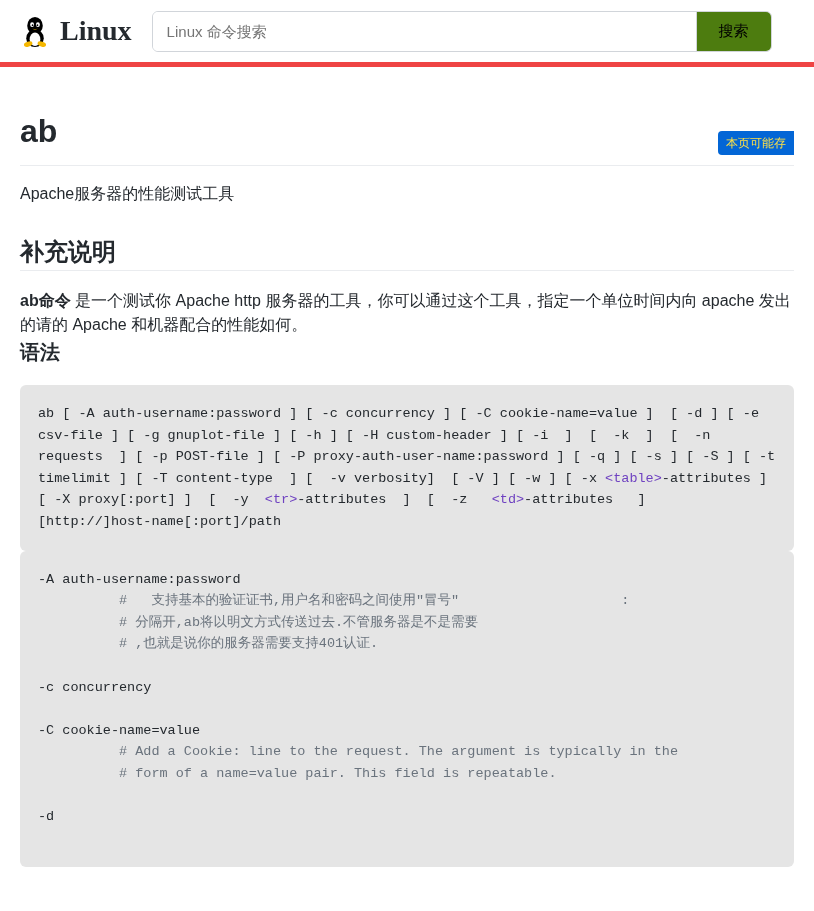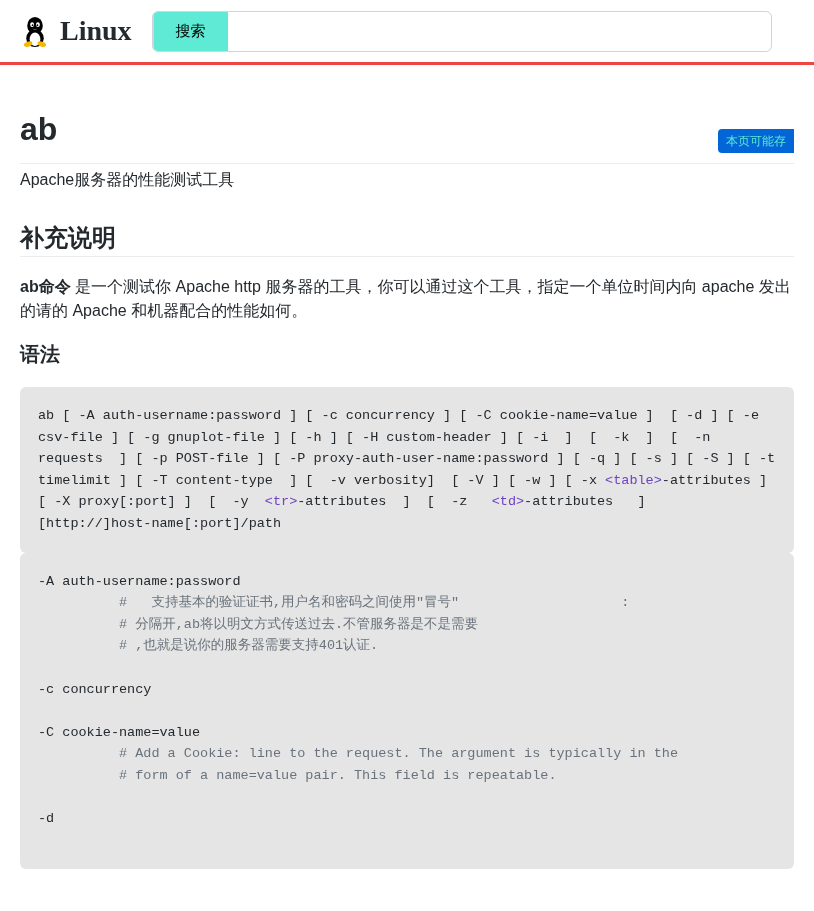--- a/index.html
+++ b/index.html
@@ -1,30 +1,30 @@
 <!DOCTYPE html>
 <html><head>
 <meta charset="utf-8">
 <style>
 * { box-sizing: border-box; margin: 0; padding: 0; }
 body { font-family: -apple-system, BlinkMacSystemFont, "Segoe UI", Helvetica, Arial, sans-serif; color: #24292e; font-size: 16px; line-height: 1.5; }
-.header { display: flex; align-items: center; padding: 10px 20px; border-bottom: 3px solid #ef4444; gap: 20px; }
+.header { display: flex; align-items: center; padding: 10px 20px; border-bottom: 5px solid #ef4444; gap: 20px; }
 .logo-wrap { display: flex; align-items: center; gap: 10px; }
 .logo-text { font-size: 28px; font-weight: 700; font-family: Georgia, serif; }
 .search-wrap { flex: 1; display: flex; border: 1px solid #d1d5da; border-radius: 6px; overflow: hidden; max-width: 620px; }
 .search-input { flex: 1; border: none; padding: 10px 14px; font-size: 15px; outline: none; color: #6a737d; }
-.search-btn { border: none; border-left: 1px solid #d1d5da; background: #5eead4; padding: 10px 22px; font-size: 15px; cursor: pointer; }
+.search-btn { border: none; border-left: 1px solid #d1d5da; background: #4d7c0f; padding: 10px 22px; font-size: 15px; cursor: pointer; }
 .content { padding: 20px 20px 30px 20px; }
-.title-row { display: flex; justify-content: space-between; align-items: flex-end; border-bottom: 1px solid #eaecef; padding-bottom: 10px; margin-top: 20px; margin-bottom: 4px; }
+.title-row { display: flex; justify-content: space-between; align-items: flex-end; border-bottom: 1px solid #eaecef; padding-bottom: 10px; margin-top: 20px; margin-bottom: 16px; }
 h1 { font-size: 32px; font-weight: 600; }
-.badge { background: #0366d6; color: #5eead4; font-size: 12px; padding: 3px 8px; border-radius: 4px 0 0 4px; }
+.badge { background: #0366d6; color: #fde047; font-size: 12px; padding: 3px 8px; border-radius: 4px 0 0 4px; }
 .subtitle { font-size: 16px; margin-bottom: 24px; }
 h2 { font-size: 24px; font-weight: 600; border-bottom: 1px solid #eaecef; padding-bottom: 0; margin-top: 28px; margin-bottom: 18px; }
 h3 { font-size: 20px; font-weight: 600; margin-bottom: 18px; }
-p { margin-bottom: 16px; }
+p { }
 strong { font-weight: 600; }
 pre { background: #e5e5e5; border-radius: 6px; padding: 18px; font-family: SFMono-Regular, Consolas, "Liberation Mono", Menlo, monospace; font-size: 13.5px; line-height: 1.6; overflow-x: auto; color: #24292e; white-space: pre-wrap; word-wrap: break-word; }
 pre .hl { color: #6f42c1; }
 pre .cm { color: #6a737d; }
 .tux { width: 30px; height: 34px; }
 </style>
 </head>
 <body>
 
 <div class="header">
@@ -37,20 +37,21 @@
       <ellipse cx="36" cy="22" rx="4" ry="5" fill="#fff"></ellipse>
       <circle cx="25" cy="23" r="1.8" fill="#000"></circle>
       <circle cx="35" cy="23" r="1.8" fill="#000"></circle>
       <path d="M24 29 Q30 35 36 29 Q32 33 30 33 Q28 33 24 29" fill="#f5b700"></path>
       <ellipse cx="16" cy="62" rx="9" ry="5" fill="#f5b700" transform="rotate(-18 16 62)"></ellipse>
       <ellipse cx="44" cy="62" rx="9" ry="5" fill="#f5b700" transform="rotate(18 44 62)"></ellipse>
     </svg>
     <span class="logo-text">Linux</span>
   </div>
   <div class="search-wrap">
+    <input class="search-input" placeholder="Linux 命令搜索" style="">
     <button class="search-btn">搜索</button>
   </div>
 </div>
 
 <div class="content">
   <div class="title-row">
     <h1>ab</h1>
     <span class="badge">本页可能存</span>
   </div>
 

